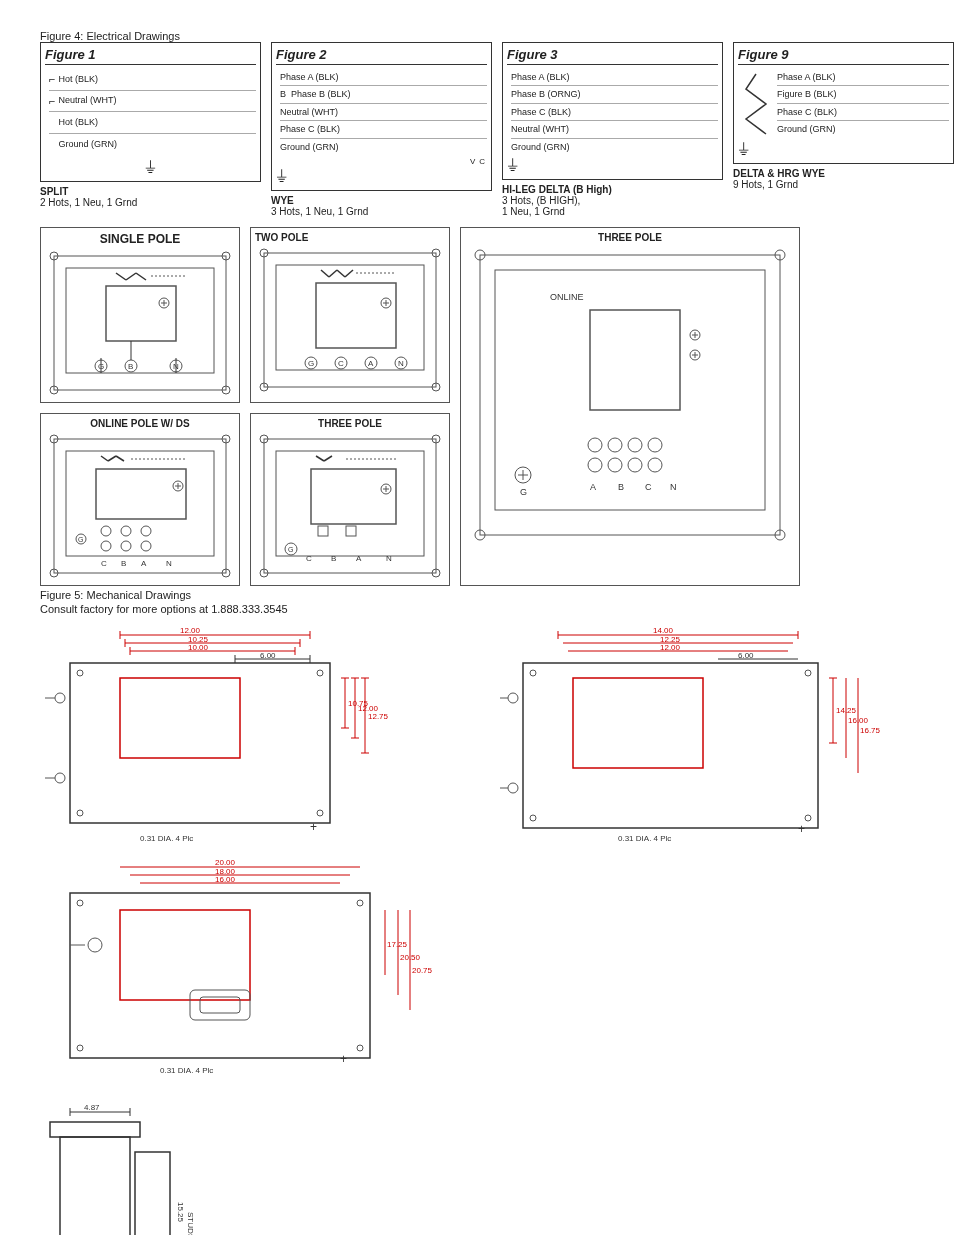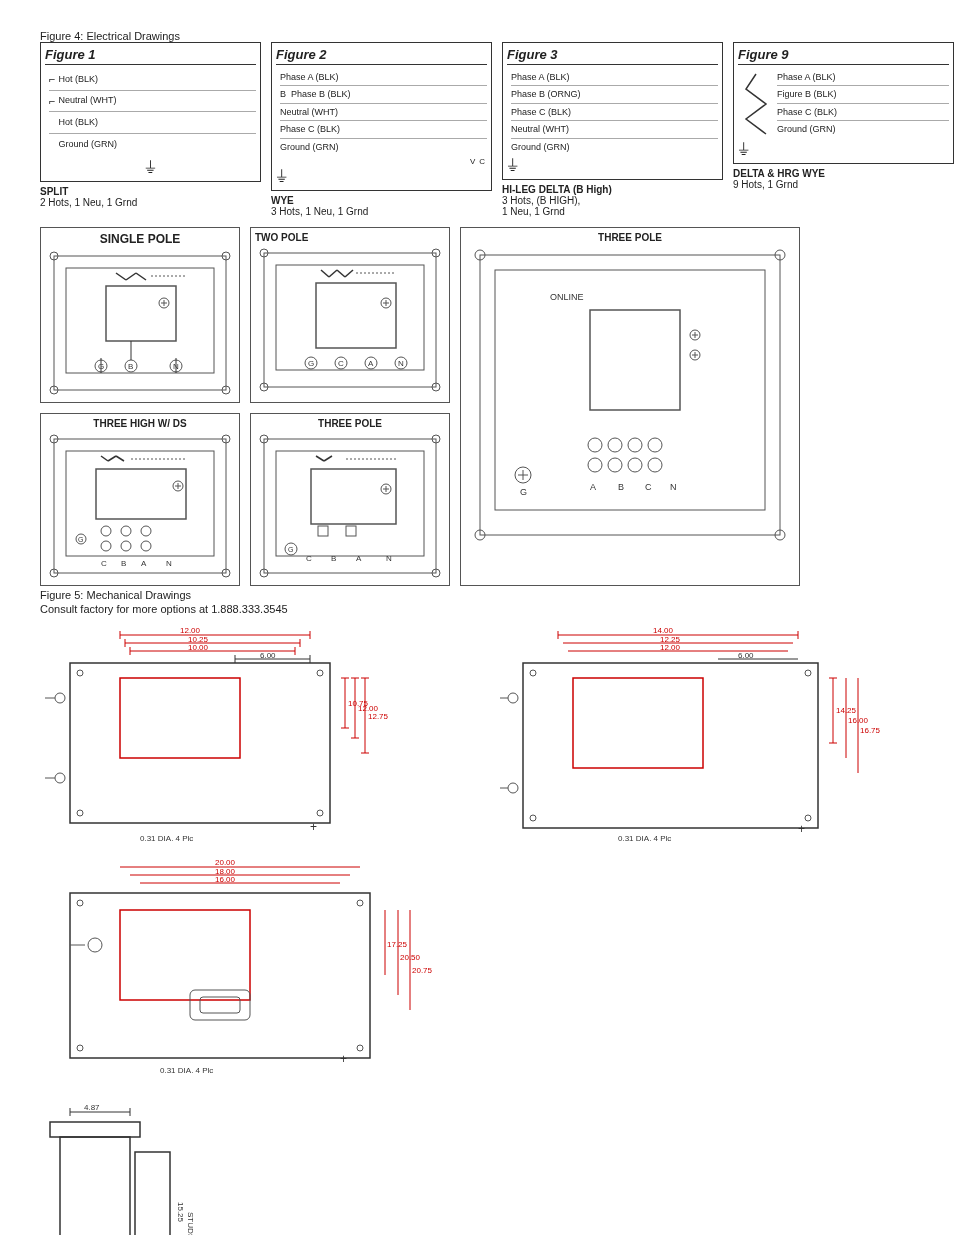--- a/index.html
+++ b/index.html
@@ -274,21 +274,21 @@
           <text x="175" y="245" font-size="9" fill="#333">C</text>
           <text x="200" y="245" font-size="9" fill="#333">N</text>
 
           <circle cx="53" cy="230" r="8" fill="none" stroke="#555" stroke-width="1"></circle>
           <line x1="48" y1="230" x2="58" y2="230" stroke="#555" stroke-width="1"></line>
           <line x1="53" y1="225" x2="53" y2="235" stroke="#555" stroke-width="1"></line>
         </svg>
       </div>
 
       <div style="border:1px solid #555; padding:4px; position:relative;">
-        <div style="text-align:center; font-weight:bold; font-size:10px; margin-bottom:2px;">THREE HIGH W/ DS</div>
+        <div style="text-align:center; font-weight:bold; font-size:10px; margin-bottom:2px;">ONLINE POLE W/ DS</div>
         <svg width="188" height="150" style="display:block; margin:0 auto;">
           <circle cx="8" cy="8" r="4" fill="none" stroke="#555" stroke-width="1"></circle>
           <circle cx="180" cy="8" r="4" fill="none" stroke="#555" stroke-width="1"></circle>
           <circle cx="8" cy="142" r="4" fill="none" stroke="#555" stroke-width="1"></circle>
           <circle cx="180" cy="142" r="4" fill="none" stroke="#555" stroke-width="1"></circle>
           <rect x="8" y="8" width="172" height="134" fill="none" stroke="#555" stroke-width="1"></rect>
           <rect x="20" y="20" width="148" height="105" fill="none" stroke="#555" stroke-width="1"></rect>
 
           <line x1="55" y1="25" x2="62" y2="30" stroke="#333" stroke-width="1.5"></line>
           <line x1="62" y1="30" x2="70" y2="25" stroke="#333" stroke-width="1.5"></line>

